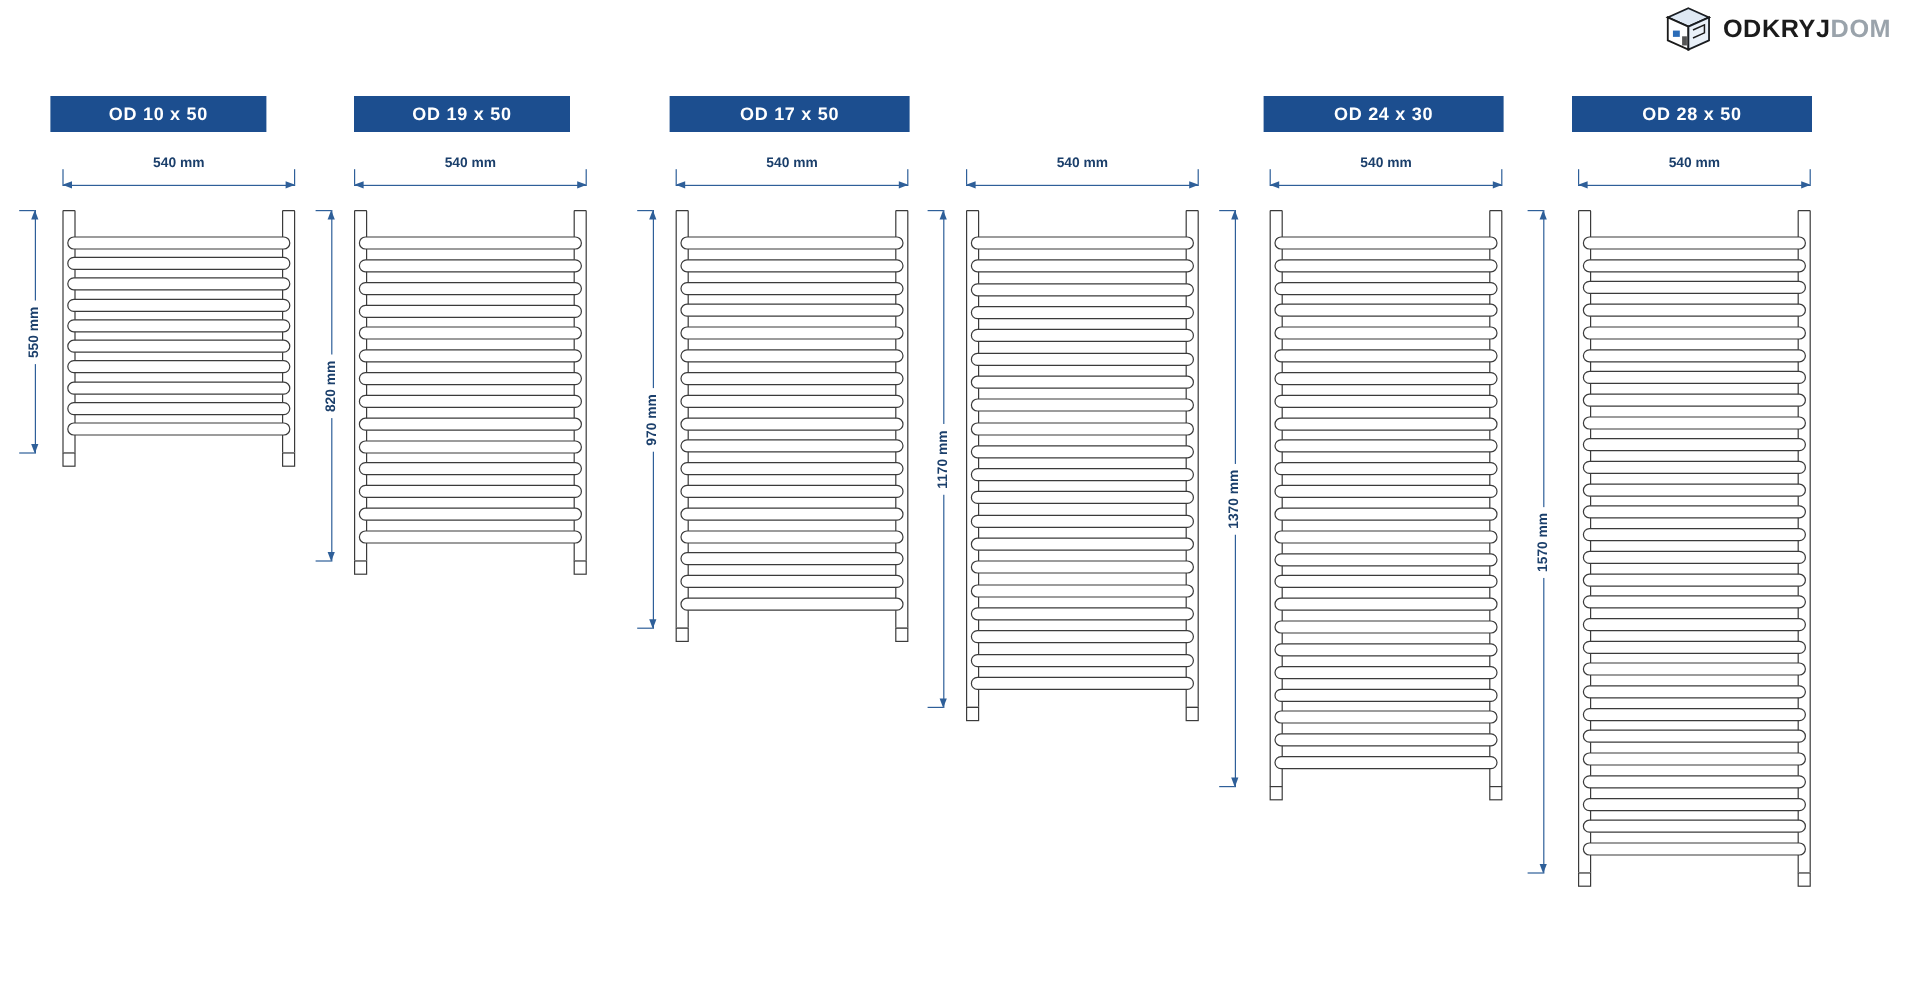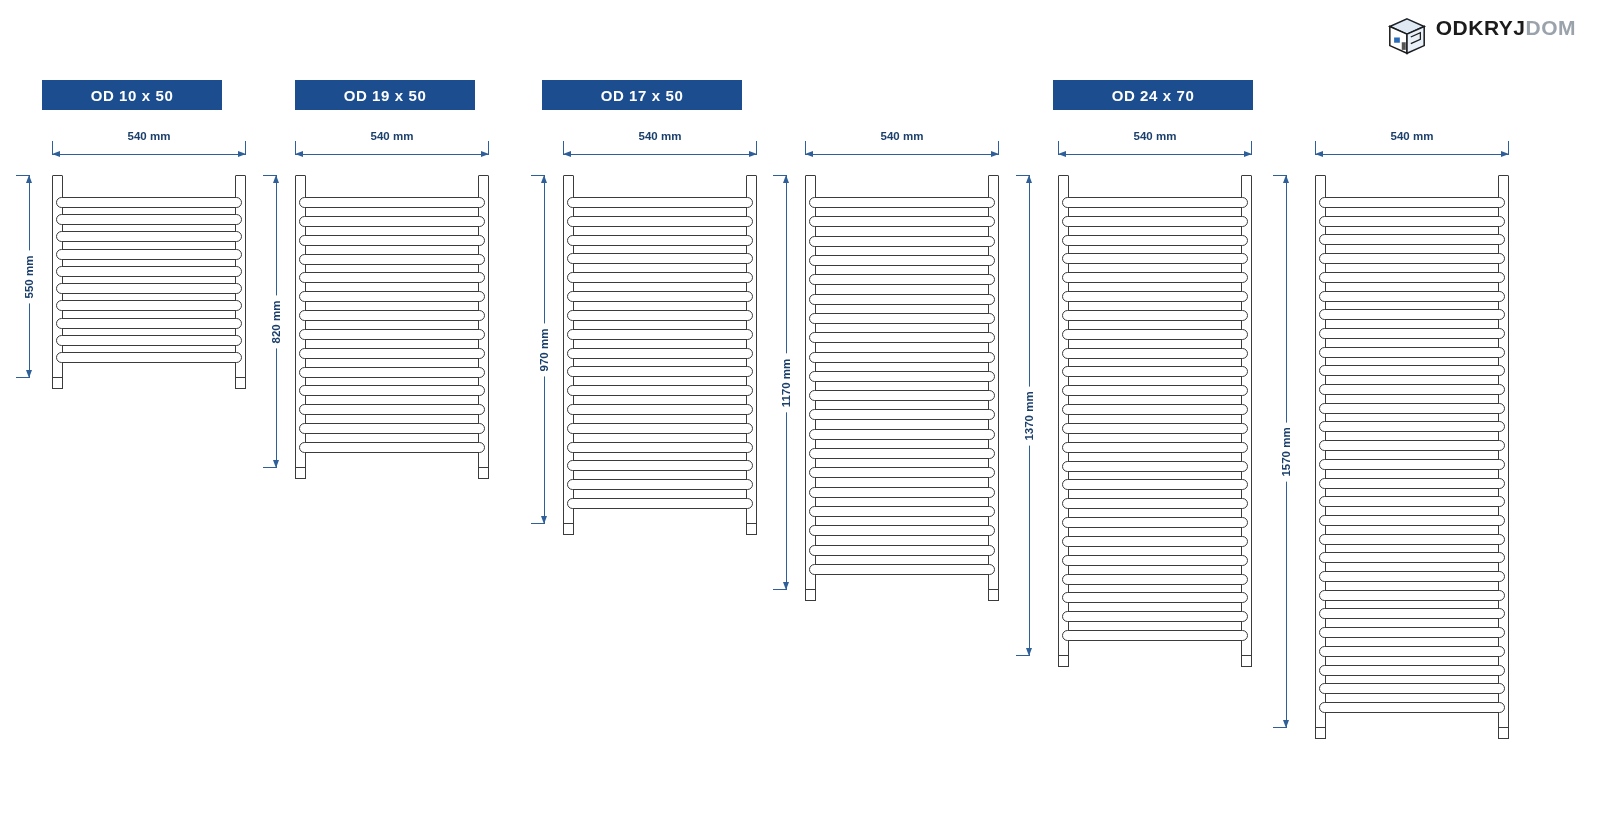--- a/index.html
+++ b/index.html
@@ -11,24 +11,24 @@
     width: 1600px;
     height: 823px;
     position: relative;
     font-family: "Liberation Sans", sans-serif;
     overflow: hidden;
   }
 
   
   #logo {
     position: absolute;
-    top: 16px;
+    top: 4px;
     right: 24px;
     display: flex;
-    align-items: flex-start;
+    align-items: center;
     gap: 8px;
   }
   #logo .mark { width: 42px; height: 42px; }
   #logo .wordmark {
     font-size: 21px;
     letter-spacing: 0.5px;
     font-weight: bold;
     white-space: nowrap;
   }
   #logo .wordmark .w1 { color: #1b1b1b; }
@@ -263,21 +263,21 @@
       <div class="rung" style="left: 4px; right: 4px; top: 210.462px;"></div>
       <div class="rung" style="left: 4px; right: 4px; top: 229.308px;"></div>
       <div class="rung" style="left: 4px; right: 4px; top: 248.154px;"></div>
       <div class="rung" style="left: 4px; right: 4px; top: 267px;"></div>
       <div class="foot" style="bottom: -11px; left: 0px;"></div>
       <div class="foot" style="bottom: -11px; right: 0px;"></div>
     </div>
 </div>
 
 <div class="col" style="left:510px;width:245px">
-  <div class="title" style="left:32px;width:200px">OD 17 x 50</div>
+  <div class="title" style="left:48px;width:200px">OD 17 x 50</div>
 
   <div class="dim-h" style="left:53px;top:147px;width:194px;height:14px">
     <div class="line"></div>
       <div class="tick l"></div>
       <div class="tick r"></div>
     <div class="arrow l"></div>
       <div class="arrow r"></div>
     <div class="lbl">540 mm</div>
   </div>
 
@@ -357,21 +357,21 @@
       <div class="rung" style="left: 4px; right: 4px; top: 331.053px;"></div>
       <div class="rung" style="left: 4px; right: 4px; top: 350.368px;"></div>
       <div class="rung" style="left: 4px; right: 4px; top: 369.684px;"></div>
       <div class="rung" style="left: 4px; right: 4px; top: 389px;"></div>
       <div class="foot" style="bottom: -11px; left: 0px;"></div>
       <div class="foot" style="bottom: -11px; right: 0px;"></div>
     </div>
 </div>
 
 <div class="col" style="left:1000px;width:250px">
-  <div class="title" style="left:53px;width:200px">OD  24 x 70</div>
+  <div class="title" style="left:53px;width:200px">OD  24 x 30</div>
 
   <div class="dim-h" style="left:58px;top:147px;width:194px;height:14px">
     <div class="line"></div>
       <div class="tick l"></div>
       <div class="tick r"></div>
     <div class="arrow l"></div>
       <div class="arrow r"></div>
     <div class="lbl">540 mm</div>
   </div>
 
@@ -410,20 +410,21 @@
       <div class="rung" style="left: 4px; right: 4px; top: 398.522px;"></div>
       <div class="rung" style="left: 4px; right: 4px; top: 417.348px;"></div>
       <div class="rung" style="left: 4px; right: 4px; top: 436.174px;"></div>
       <div class="rung" style="left: 4px; right: 4px; top: 455px;"></div>
       <div class="foot" style="bottom: -11px; left: 0px;"></div>
       <div class="foot" style="bottom: -11px; right: 0px;"></div>
     </div>
 </div>
 
 <div class="col" style="left:1250px;width:350px">
+  <div class="title" style="left:60px;width:200px">OD 28 x 50</div>
 
   <div class="dim-h" style="left:65px;top:147px;width:194px;height:14px">
     <div class="line"></div>
       <div class="tick l"></div>
       <div class="tick r"></div>
     <div class="arrow l"></div>
       <div class="arrow r"></div>
     <div class="lbl">540 mm</div>
   </div>
 

